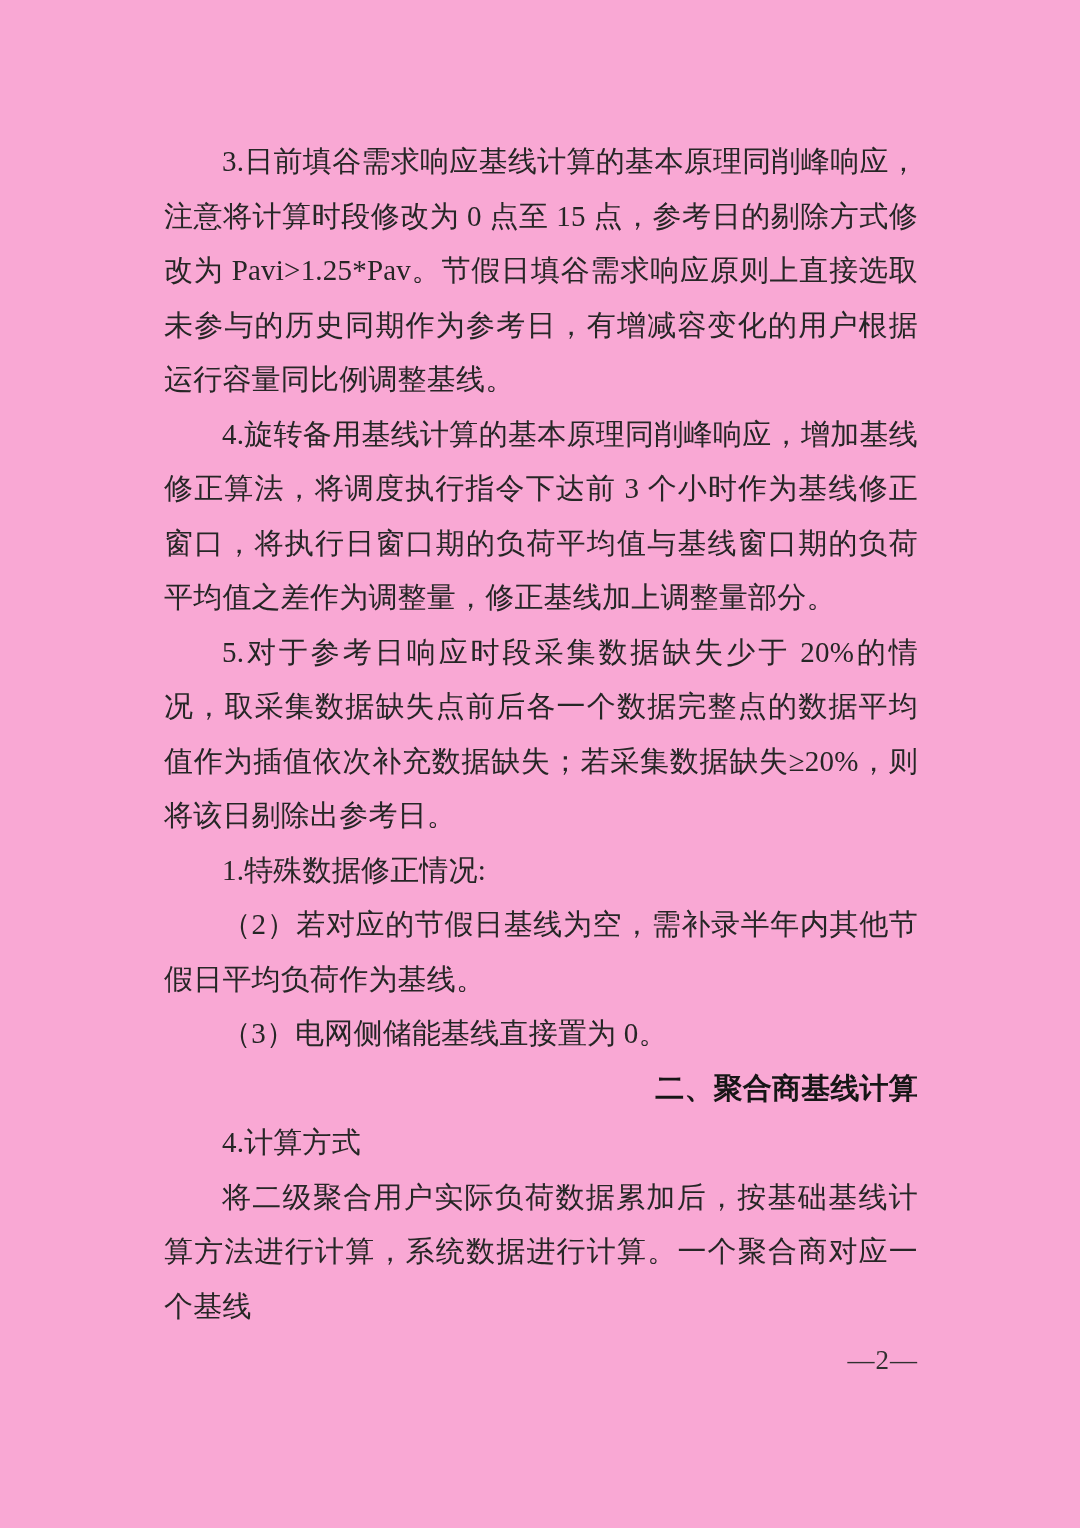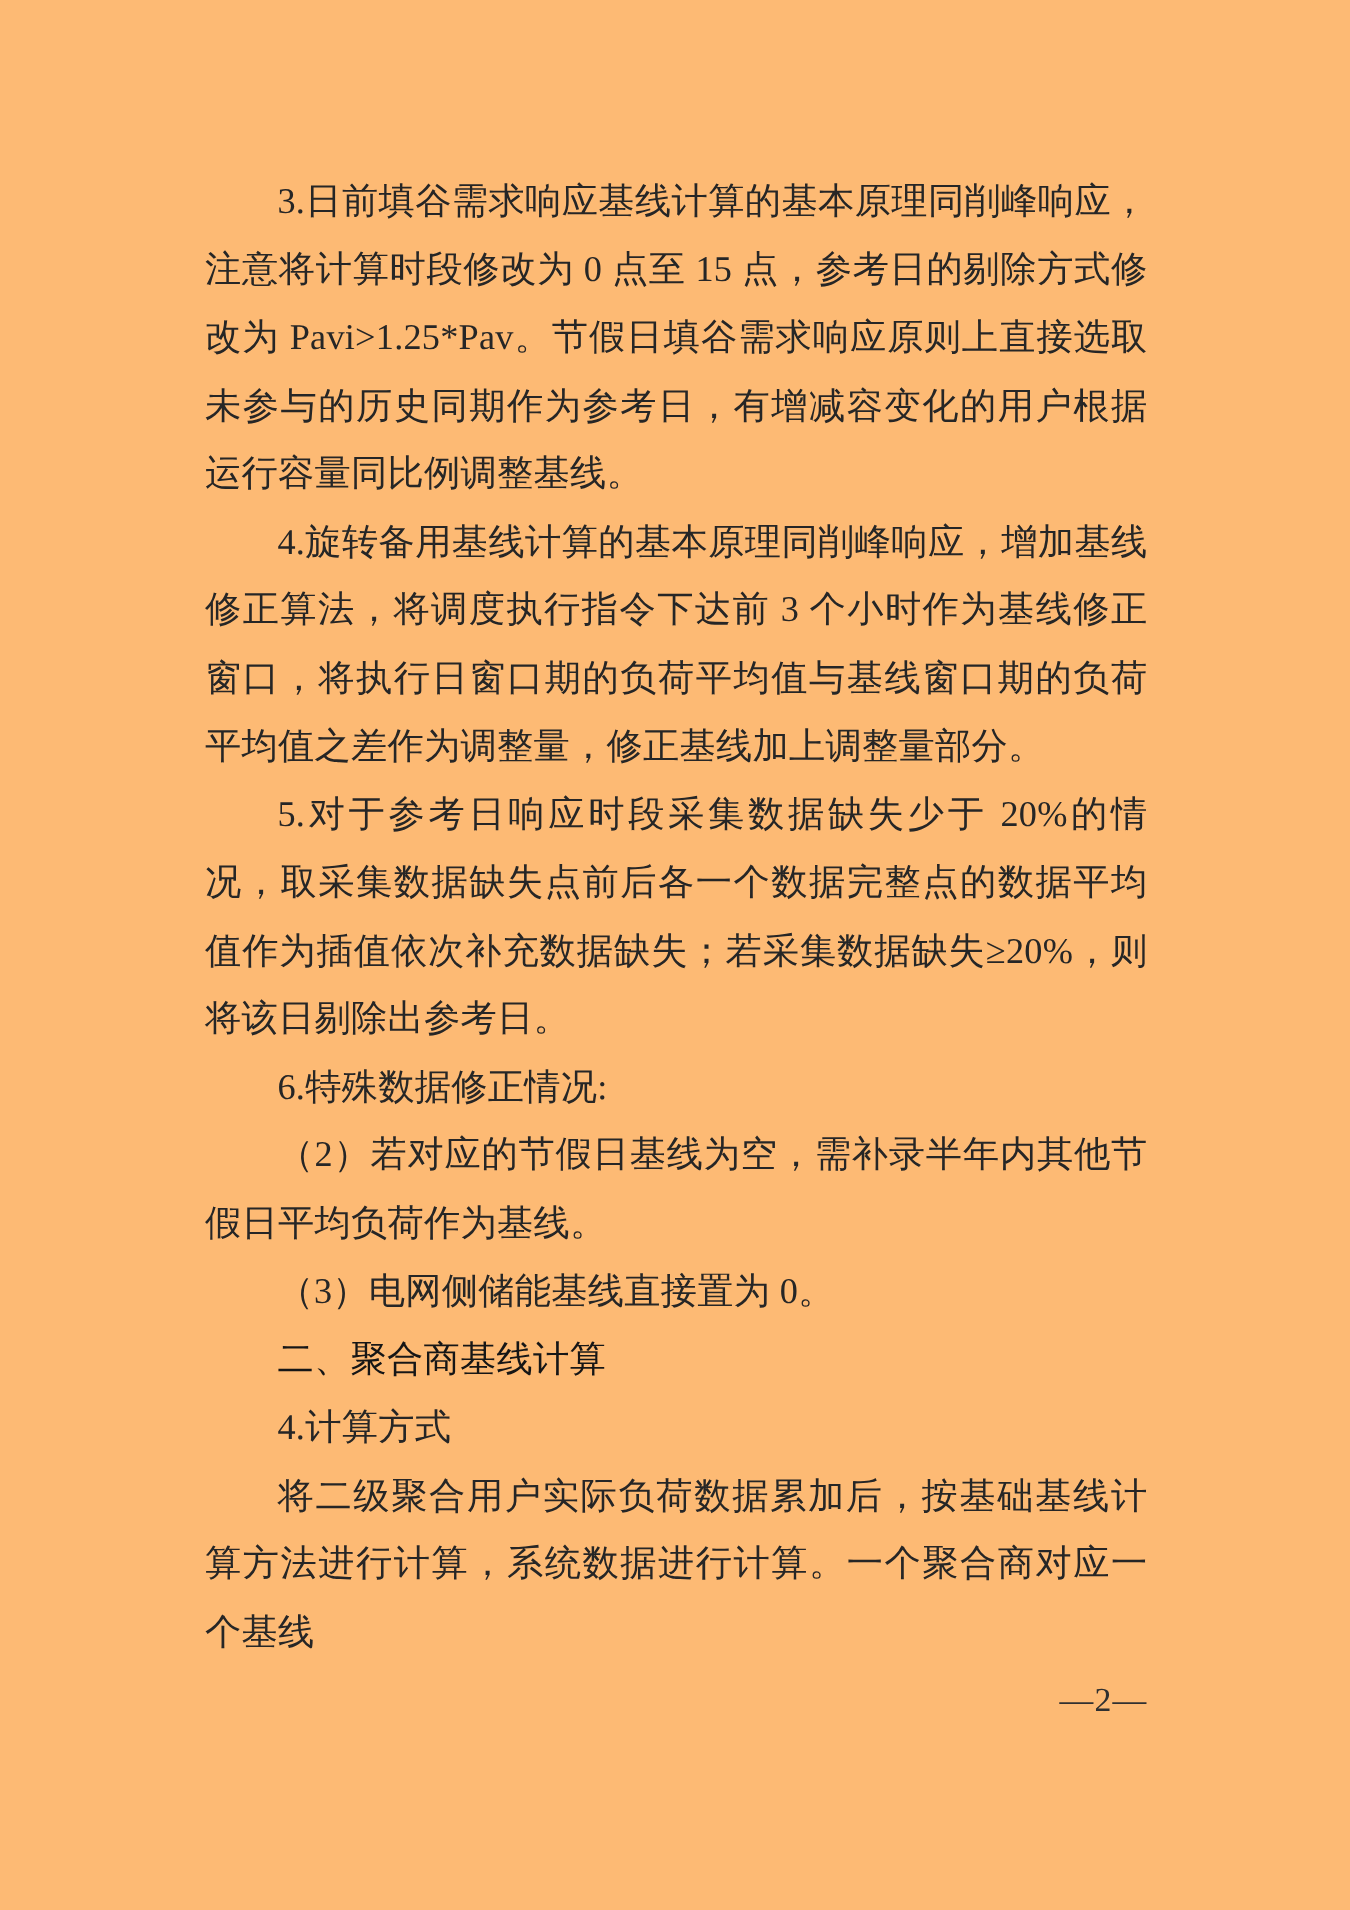--- a/index.html
+++ b/index.html
@@ -5,21 +5,21 @@
   html, body {
     margin: 0;
     padding: 0;
     background: #e9e9e7;
   }
   .page {
     position: relative;
     width: 1080px;
     height: 1528px;
     margin: 0 auto;
-    background: #fdba74;
+    background: #f9a8d4;
     overflow: hidden;
   }
   .content {
     position: absolute;
     left: 164px;
     top: 134px;
     width: 754px;
   }
   .content p {
     margin: 0;
@@ -27,41 +27,41 @@
     font-size: 29px;
     line-height: 54.5px;
     color: #262626;
     text-align: justify;
     text-indent: 2em;
     letter-spacing: 0.2px;
     word-break: break-all;
   }
   .content p.heading {
     font-family: "Liberation Sans", "DejaVu Sans", sans-serif;
-    font-weight: normal;
+    font-weight: bold;
     color: #161616;
-    text-align: left;
+    text-align: right;
   }
   .content p.pagenum {
     text-align: right;
     text-indent: 0;
     font-size: 27px;
     color: #303030;
     letter-spacing: 1px;
   }
 </style>
 </head>
 <body>
 
 <div class="page">
   <div class="content">
     <p>3.日前填谷需求响应基线计算的基本原理同削峰响应，注意将计算时段修改为 0 点至 15 点，参考日的剔除方式修改为 Pavi&gt;1.25*Pav。节假日填谷需求响应原则上直接选取未参与的历史同期作为参考日，有增减容变化的用户根据运行容量同比例调整基线。</p>
     <p>4.旋转备用基线计算的基本原理同削峰响应，增加基线修正算法，将调度执行指令下达前 3 个小时作为基线修正窗口，将执行日窗口期的负荷平均值与基线窗口期的负荷平均值之差作为调整量，修正基线加上调整量部分。</p>
     <p>5.对于参考日响应时段采集数据缺失少于 20%的情况，取采集数据缺失点前后各一个数据完整点的数据平均值作为插值依次补充数据缺失；若采集数据缺失≥20%，则将该日剔除出参考日。</p>
-    <p>6.特殊数据修正情况:</p>
+    <p>1.特殊数据修正情况:</p>
     <p>（2）若对应的节假日基线为空，需补录半年内其他节假日平均负荷作为基线。</p>
     <p>（3）电网侧储能基线直接置为 0。</p>
     <p class="heading">二、聚合商基线计算</p>
     <p>4.计算方式</p>
     <p>将二级聚合用户实际负荷数据累加后，按基础基线计算方法进行计算，系统数据进行计算。一个聚合商对应一个基线</p>
     <p class="pagenum">—2—</p>
   </div>
 </div>
 
 </body></html>

